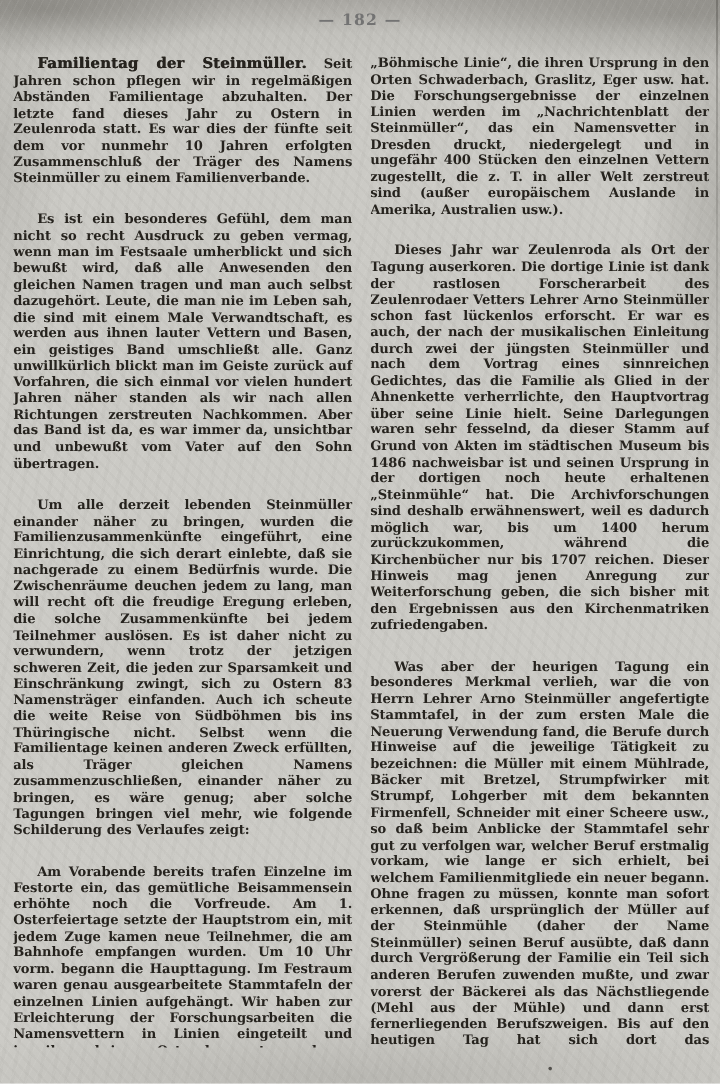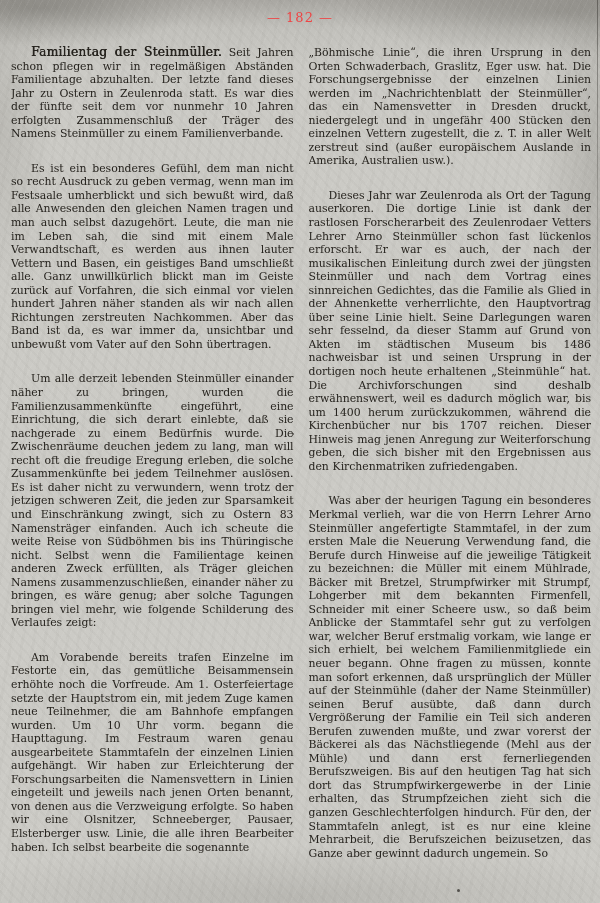--- a/index.html
+++ b/index.html
@@ -21,33 +21,33 @@
   .grain {
     position: absolute; inset: 0; pointer-events: none;
     background:
       repeating-linear-gradient(47deg,  rgba(120,118,112,0.05) 0 2px, transparent 2px 7px),
       repeating-linear-gradient(-63deg, rgba(250,250,246,0.05) 0 1px, transparent 1px 6px),
       repeating-linear-gradient(100deg, rgba(110,108,102,0.04) 0 3px, transparent 3px 11px);
   }
   .page-number {
     position: absolute; top: 10px; left: 0; width: 100%;
     text-align: center;
-    font-size: 13px; font-weight: normal; letter-spacing: 1px;
-    color: #ef4444;
+    font-size: 13px; font-weight: bold; letter-spacing: 1px;
+    color: #737373;
   }
   .columns {
     position: absolute; top: 46px; left: 11px; right: 9px; bottom: 30px;
     display: flex; gap: 15px;
   }
   .col {
     flex: 1 1 0;
     text-align: justify;
     font-size: 10.9px;
     line-height: 13.55px;
-    font-weight: normal;
+    font-weight: bold;
     hyphens: auto;
     -webkit-hyphens: auto;
     word-spacing: 0.4px;
     letter-spacing: -0.05px;
     overflow: hidden;
   }
   .para { margin: 0; text-indent: 20px; }
   .para + .para { margin-top: 21px; }
   .para.cont { text-indent: 0; }
   .lead {

